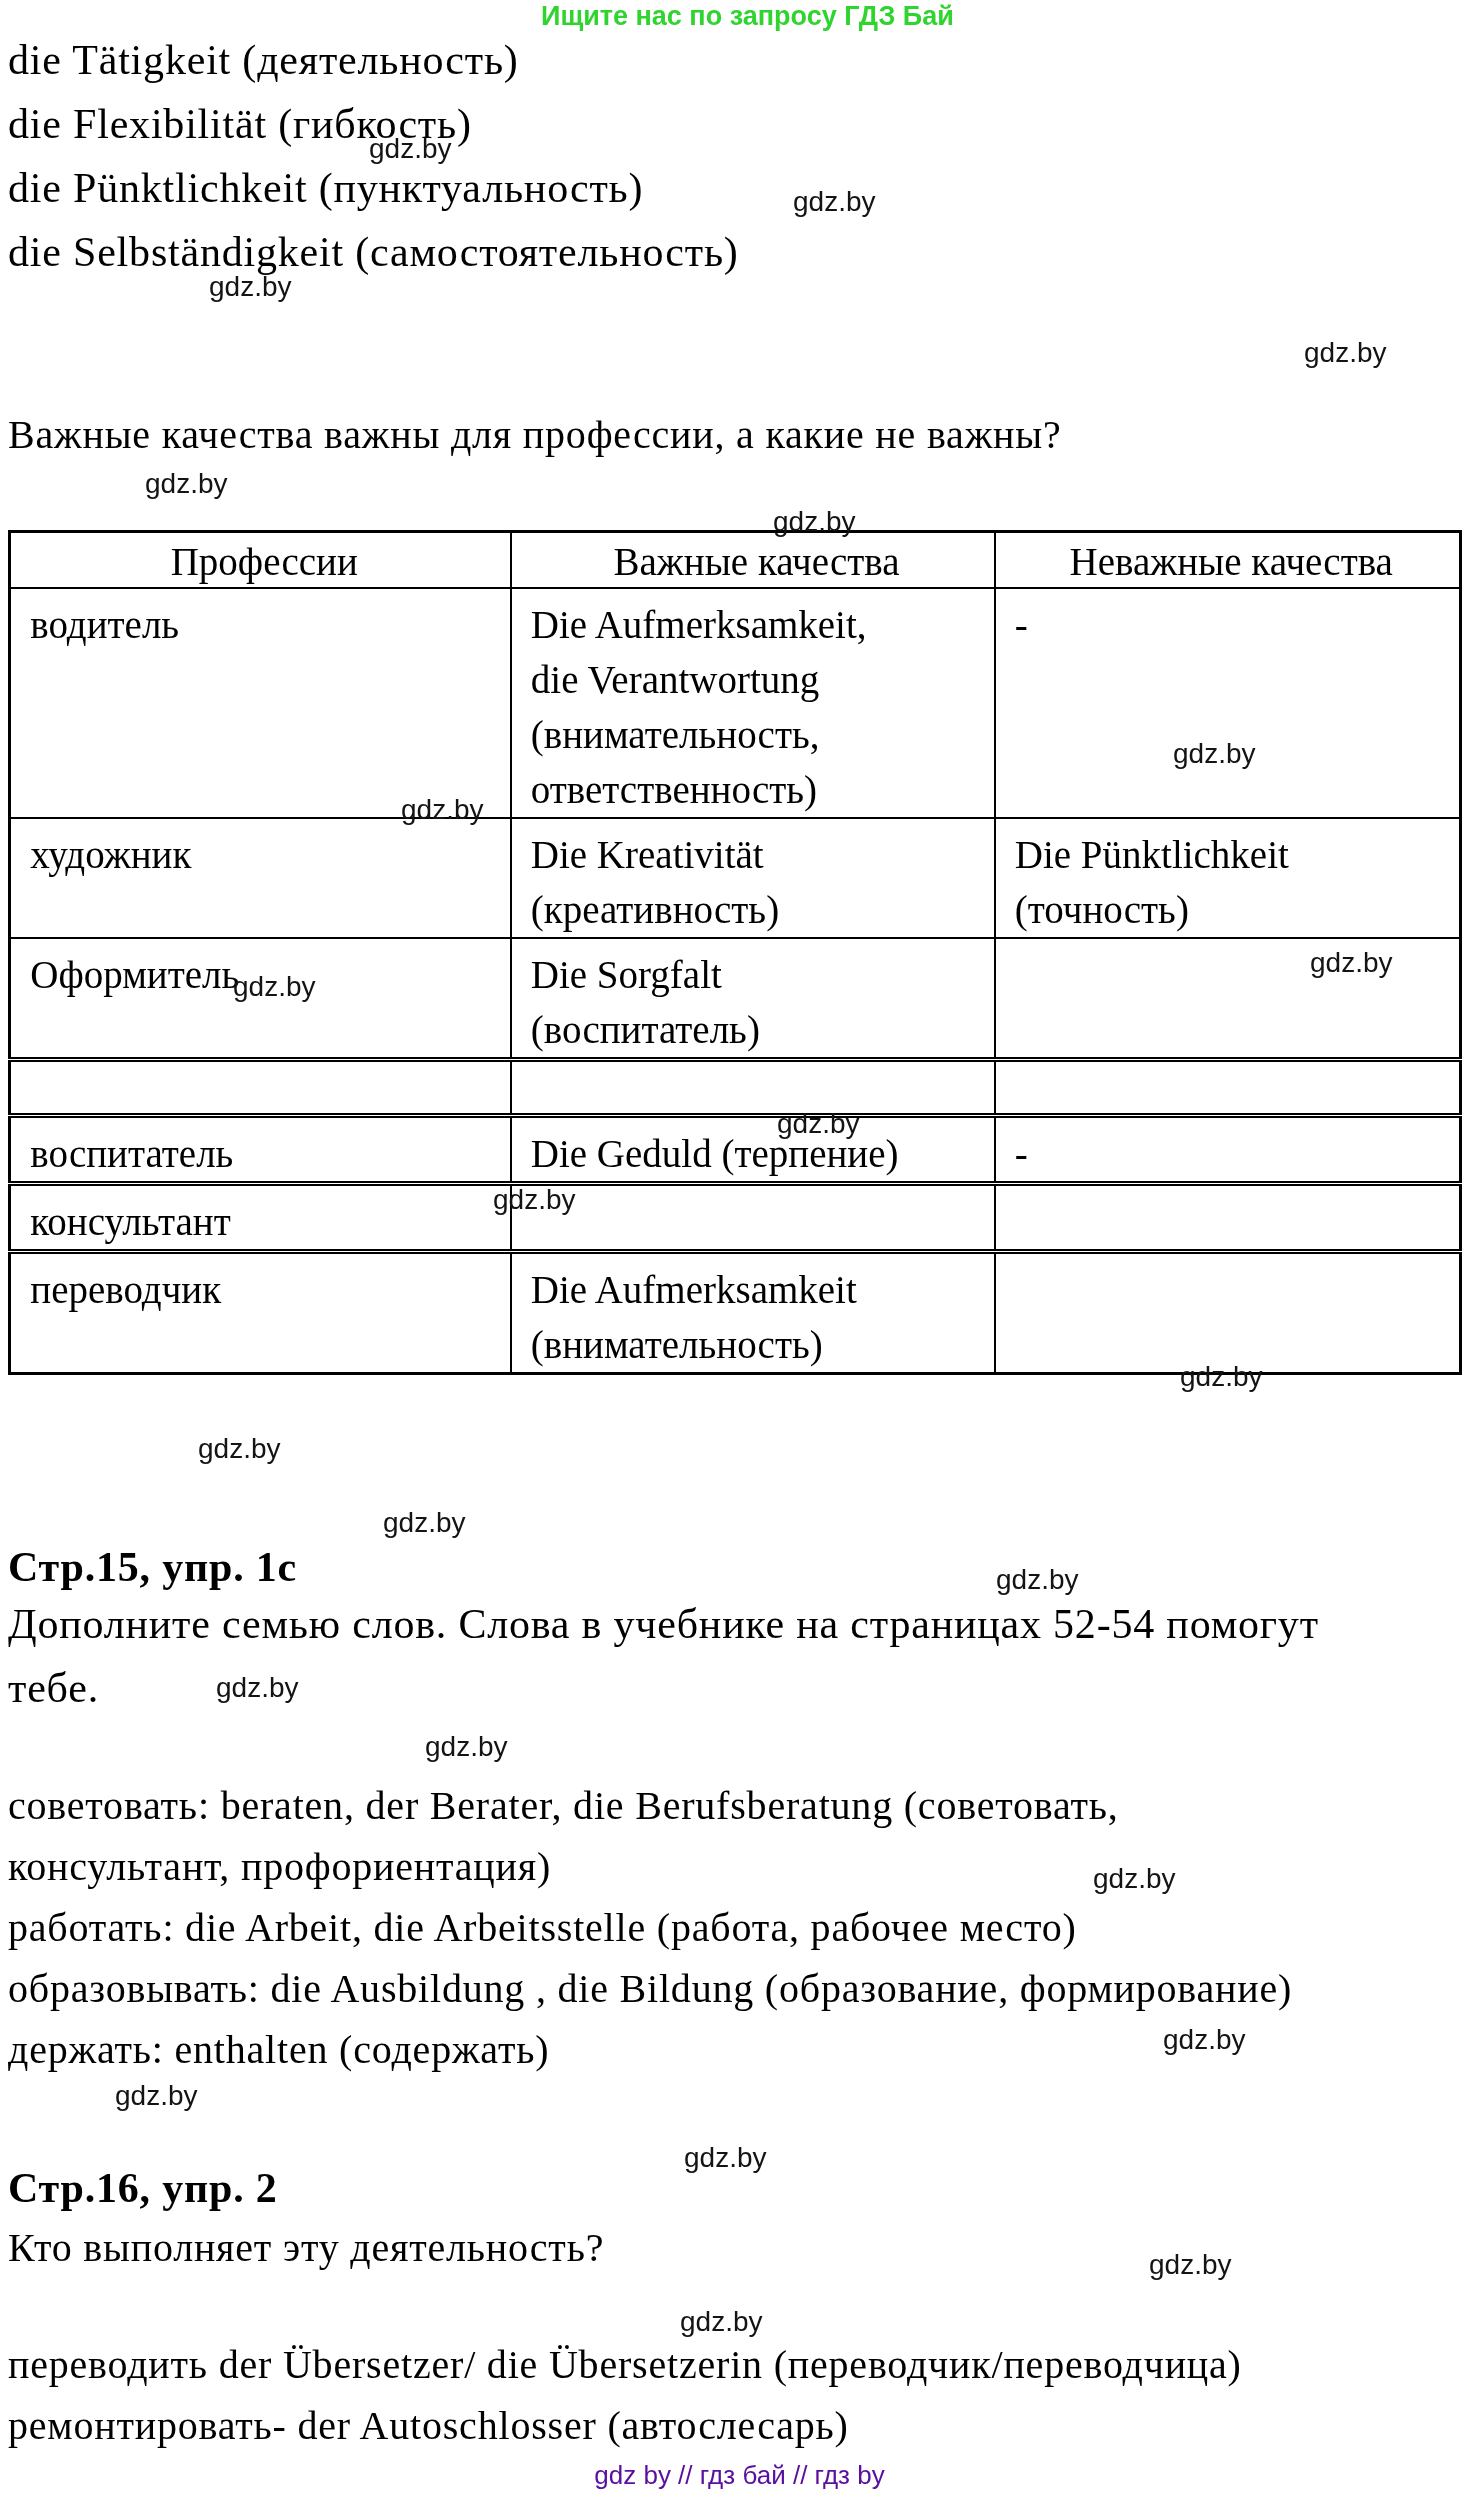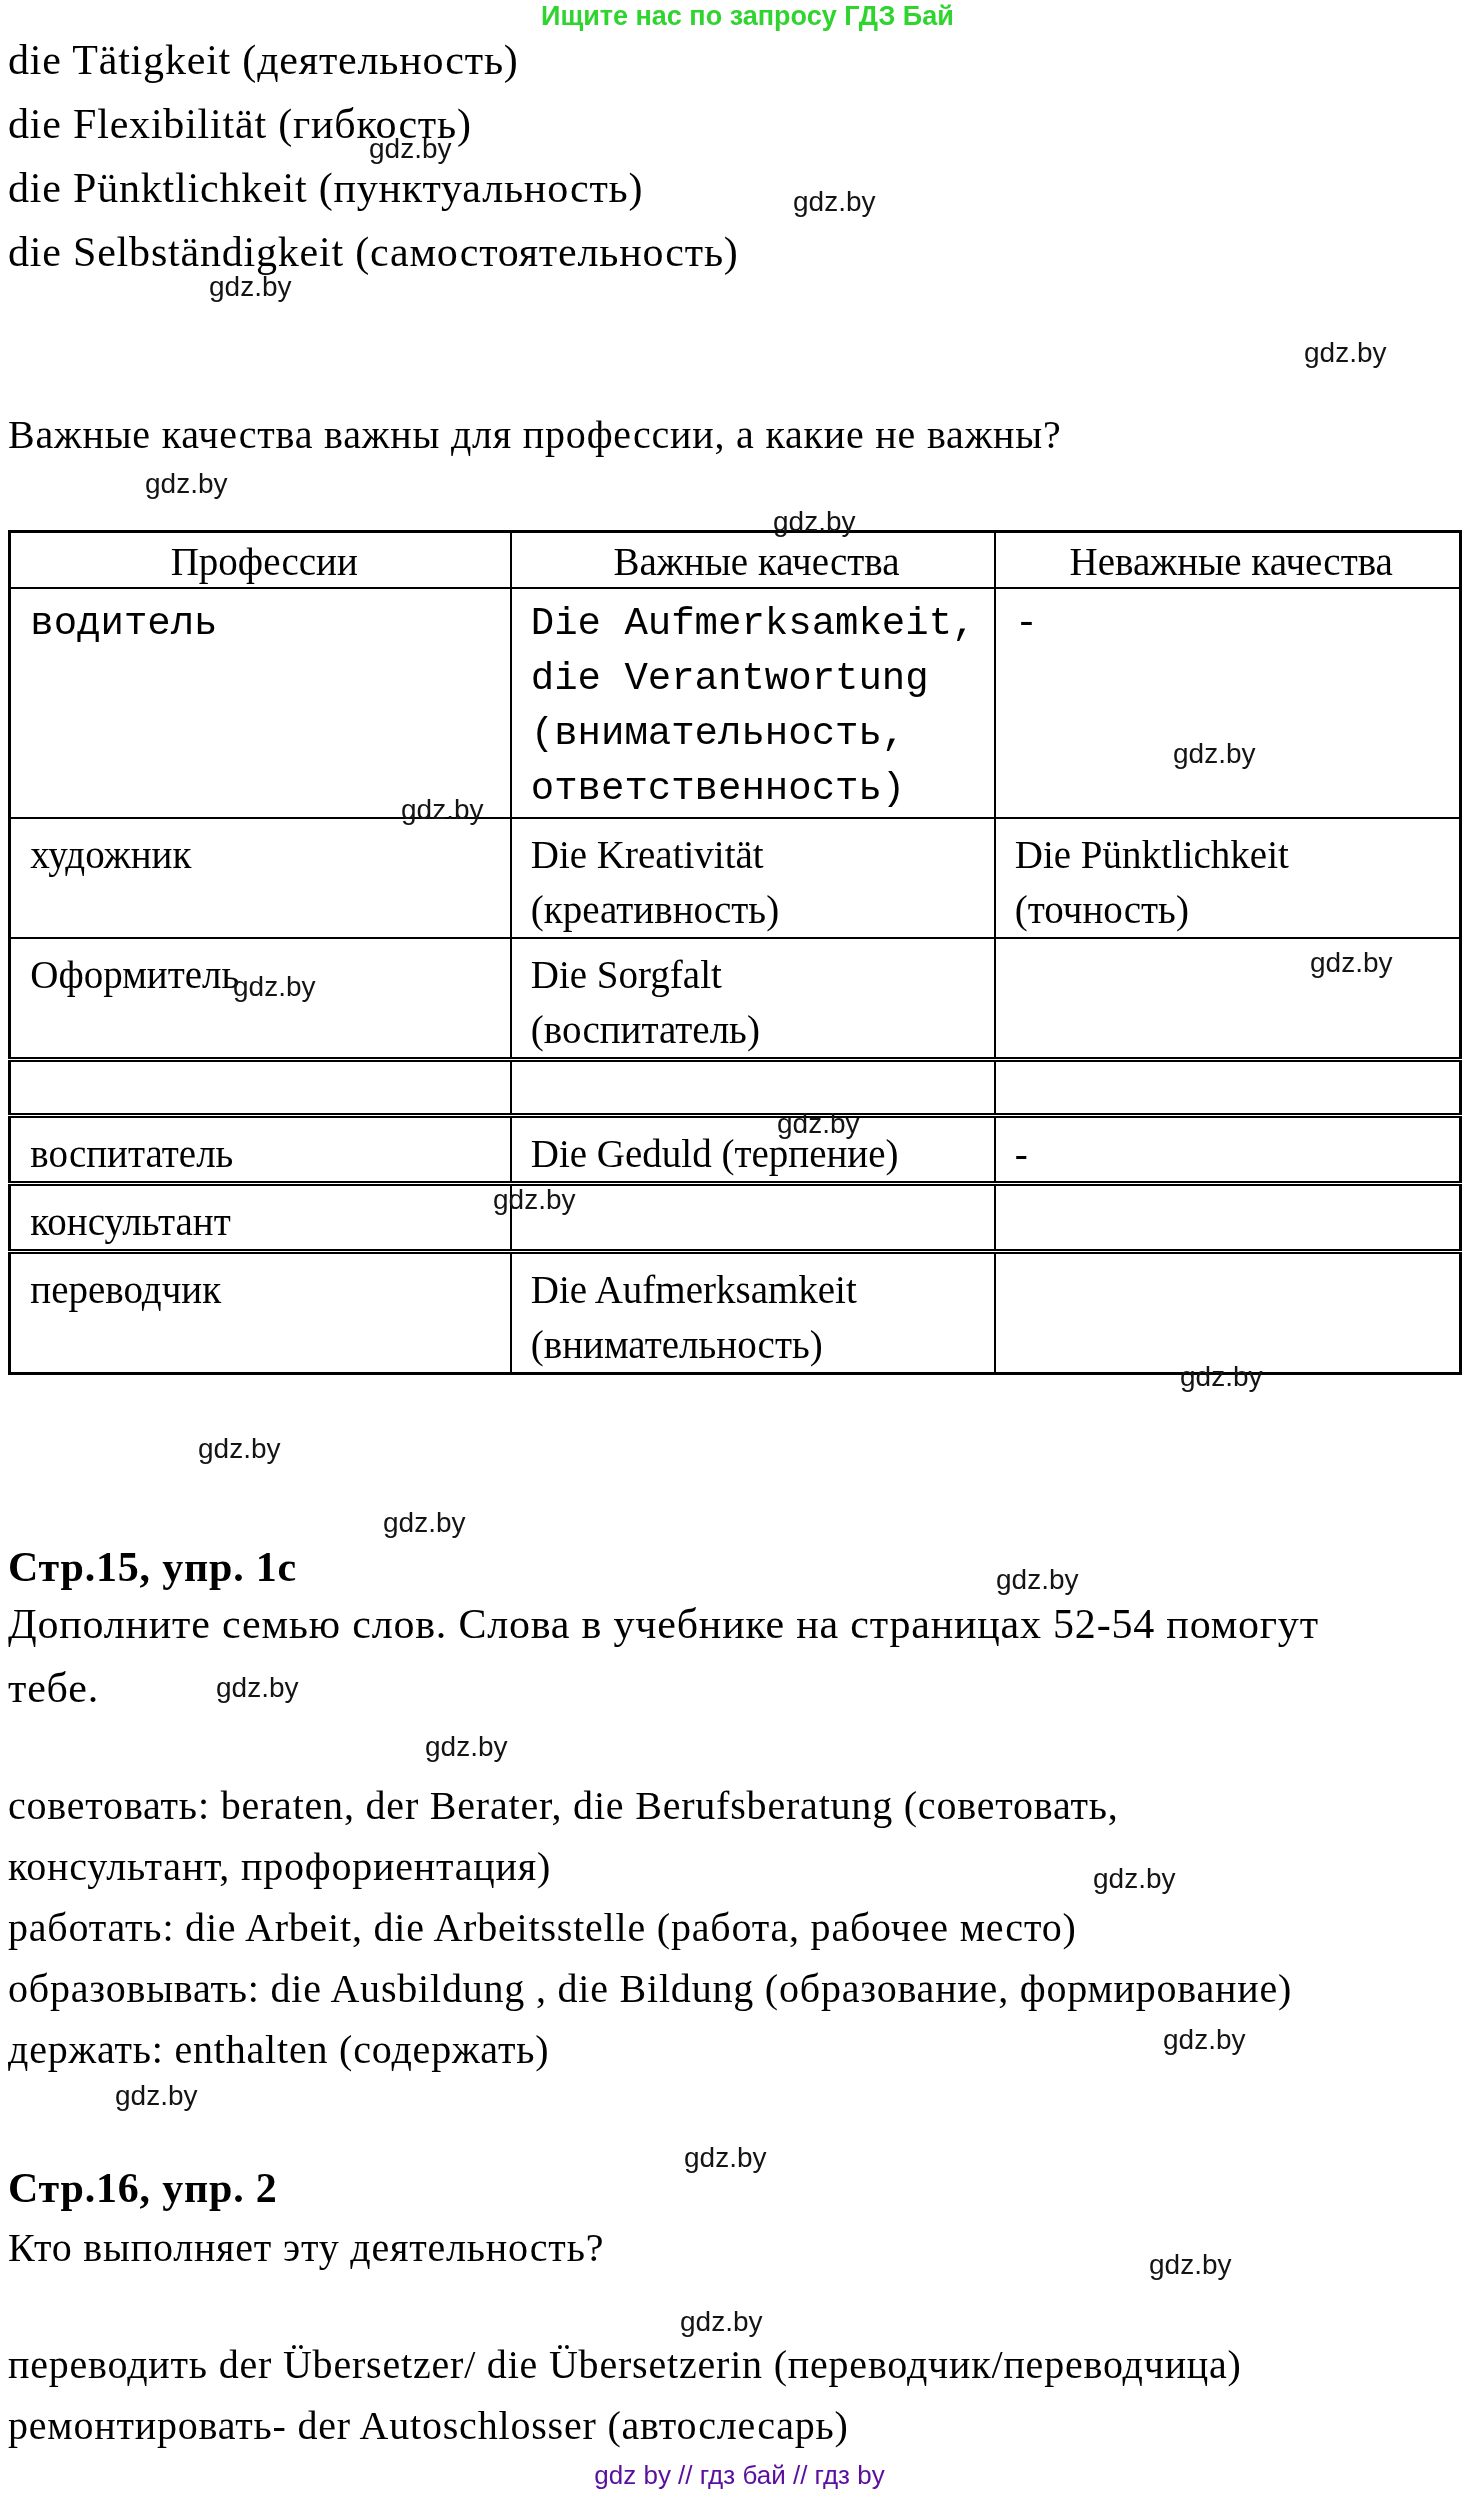--- a/index.html
+++ b/index.html
@@ -74,21 +74,21 @@
         <col style="width:466px">
       </colgroup>
     <thead>
         <tr id="qhead" style="height:56px;">
           <th>Профессии</th>
           <th>Важные качества</th>
           <th>Неважные качества</th>
         </tr>
       </thead>
     <tbody id="qbody">
-        <tr style="height: 224px; font-family: Liberation Mono, monospace;">
+        <tr style="height: 224px;">
           <td>
             <div class="cellline">водитель</div>
           </td>
           <td>
             <div class="cellline">Die Aufmerksamkeit,</div>
             <div class="cellline">die Verantwortung</div>
             <div class="cellline">(внимательность,</div>
             <div class="cellline">ответственность)</div>
           </td>
           <td>

